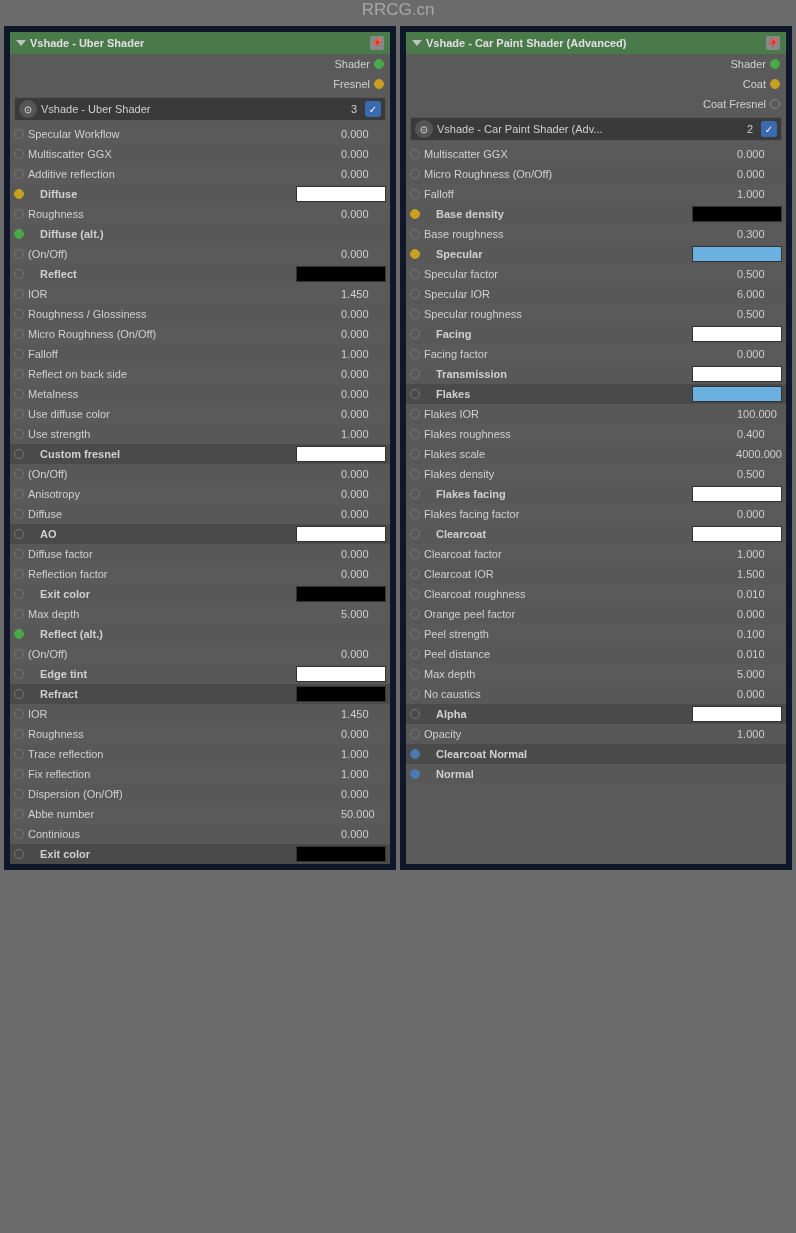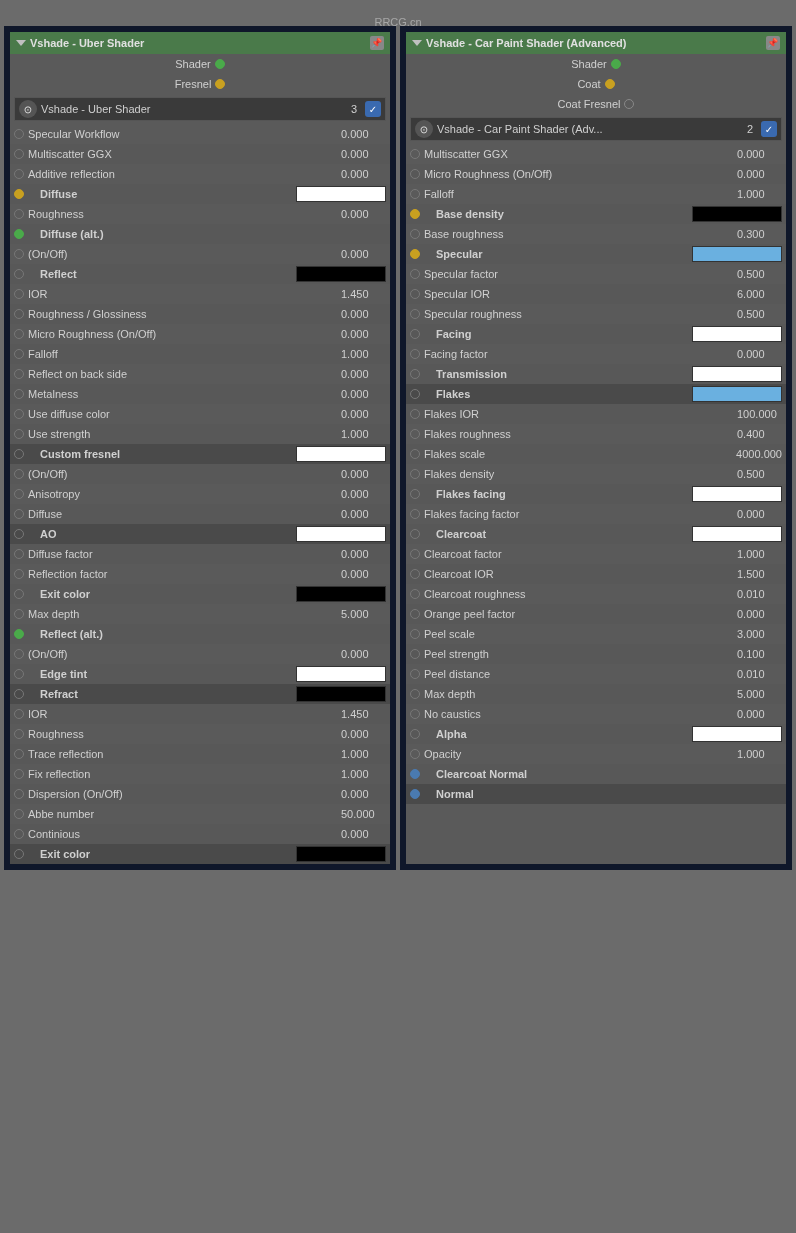--- a/index.html
+++ b/index.html
@@ -7,25 +7,25 @@
       background: #6b6b6b;
       font-family: 'Segoe UI', Arial, sans-serif;
       font-size: 11px;
       color: #e0e0e0;
       width: 796px;
       min-height: 1233px;
       position: relative;
     }
     .watermark {
       position: absolute;
-      top: 16px;
+      top: 0;
       left: 50%;
       transform: translateX(-50%);
       color: rgba(255,255,255,0.4);
-      font-size: 11px;
+      font-size: 17px;
       z-index: 100;
       pointer-events: none;
       white-space: nowrap;
     }
     .panels-container {
       display: flex;
       gap: 4px;
       padding: 4px;
       padding-top: 26px;
     }
@@ -149,21 +149,21 @@
       border-radius: 3px;
       display: flex;
       align-items: center;
       justify-content: center;
       font-size: 10px;
       color: white;
     }
     .shader-output-row {
       display: flex;
       align-items: center;
-      justify-content: center;
+      justify-content: flex-end;
       padding: 2px 6px;
       min-height: 20px;
     }
     .shader-output-row .label {
       color: #d0d0d0;
       font-size: 11px;
       margin-right: 4px;
     }
     .output-socket {
       width: 10px;
@@ -539,25 +539,20 @@
       <span class="row-label">Clearcoat roughness</span>
       <span class="row-value">0.010</span>
         </div>
         <div class="socket-row">
           <div class="socket empty"></div>
       <span class="row-label">Orange peel factor</span>
       <span class="row-value">0.000</span>
         </div>
         <div class="socket-row">
           <div class="socket empty"></div>
-      <span class="row-label">Peel scale</span>
-      <span class="row-value">3.000</span>
-        </div>
-        <div class="socket-row">
-          <div class="socket empty"></div>
       <span class="row-label">Peel strength</span>
       <span class="row-value">0.100</span>
         </div>
         <div class="socket-row">
           <div class="socket empty"></div>
       <span class="row-label">Peel distance</span>
       <span class="row-value">0.010</span>
         </div>
         <div class="socket-row">
           <div class="socket empty"></div>

